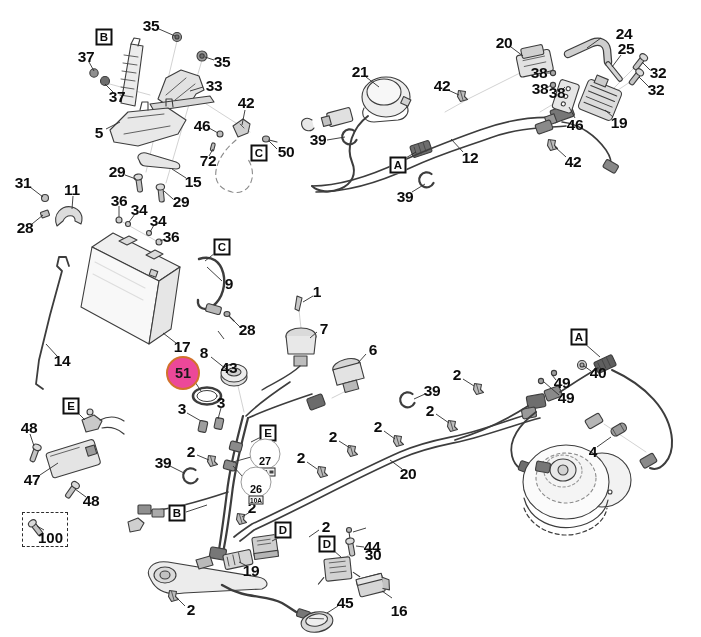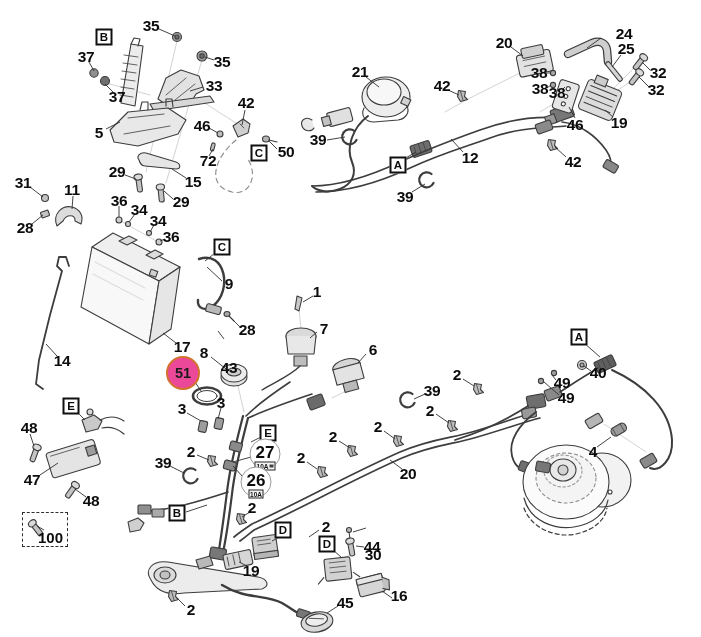--- a/index.html
+++ b/index.html
@@ -9,21 +9,21 @@
   #callouts{position:absolute;left:0;top:0;width:701px;height:637px;z-index:2;pointer-events:none;}
   #callouts > *{pointer-events:auto;}
   .num{position:absolute;transform:translate(-50%,-50%);font-weight:bold;font-size:15.5px;
        color:#0c0c0c;white-space:nowrap;letter-spacing:-0.3px;line-height:1;}
   .letterbox{position:absolute;transform:translate(-50%,-50%);width:13px;height:13px;
        border:2px solid #101010;background:#fff;display:flex;align-items:center;justify-content:center;
        font-weight:bold;font-size:11.5px;color:#0c0c0c;line-height:1;}
   .fuse{position:absolute;transform:translate(-50%,-50%);width:29px;height:29px;border-radius:50%;
        border:1.5px solid #9a9a9a;background:#fff;display:flex;flex-direction:column;
        align-items:center;justify-content:flex-start;}
-  .fuse .fnum{font-weight:bold;font-size:17px;color:#0c0c0c;line-height:1;margin-top:4px;}
+  .fuse .fnum{font-weight:bold;font-size:11px;color:#0c0c0c;line-height:1;margin-top:16px;}
   .fuse .fchip{display:flex;align-items:center;border:1px solid #2a2a2a;background:#f2f2f2;
        font-weight:bold;font-size:6.5px;color:#111;line-height:7px;padding:0 1px;margin-top:1px;}
   .fuse .ficon{display:inline-block;width:4px;height:3px;background:#444;margin-left:1px;}
   .hl{position:absolute;left:183px;top:373px;transform:translate(-50%,-50%);width:30px;height:30px;
        border-radius:50%;display:flex;align-items:center;justify-content:center;
        font-weight:bold;font-size:14.5px;color:#1a1a1a;}
   .dashedbox{position:absolute;left:22px;top:512px;width:44px;height:33px;
        border:1.6px dashed #2e2e2e;}
   .dashedbox .dlabel{position:absolute;right:4px;bottom:1px;font-weight:bold;font-size:15px;
        color:#0c0c0c;line-height:1;}
@@ -482,21 +482,21 @@
       <div class="num" style="left: 91px; top: 501px;">48</div>
       <div class="num" style="left: 163px; top: 463px;">39</div>
       <div class="num" style="left: 191px; top: 452px;">2</div>
       <div class="num" style="left: 252px; top: 508px;">2</div>
       <div class="num" style="left: 251px; top: 571px;">19</div>
       <div class="num" style="left: 191px; top: 610px;">2</div>
       <div class="num" style="left: 345px; top: 603px;">45</div>
       <div class="num" style="left: 326px; top: 527px;">2</div>
       <div class="num" style="left: 373px; top: 555px;">30</div>
       <div class="num" style="left: 372px; top: 547px;">44</div>
-      <div class="num" style="left: 399px; top: 596px; text-align: center;">16</div>
+      <div class="num" style="left: 399px; top: 611px; text-align: center;">16</div>
       <div class="letterbox" style="left: 104px; top: 37px;">B</div>
       <div class="letterbox" style="left: 259px; top: 153px;">C</div>
       <div class="letterbox" style="left: 398px; top: 165px;">A</div>
       <div class="letterbox" style="left: 222px; top: 247px;">C</div>
       <div class="letterbox" style="left: 71px; top: 406px;">E</div>
       <div class="letterbox" style="left: 268px; top: 433px;">E</div>
       <div class="letterbox" style="left: 177px; top: 513px;">B</div>
       <div class="letterbox" style="left: 283px; top: 530px;">D</div>
       <div class="letterbox" style="left: 327px; top: 544px;">D</div>
       <div class="letterbox" style="left: 579px; top: 337px;">A</div>

